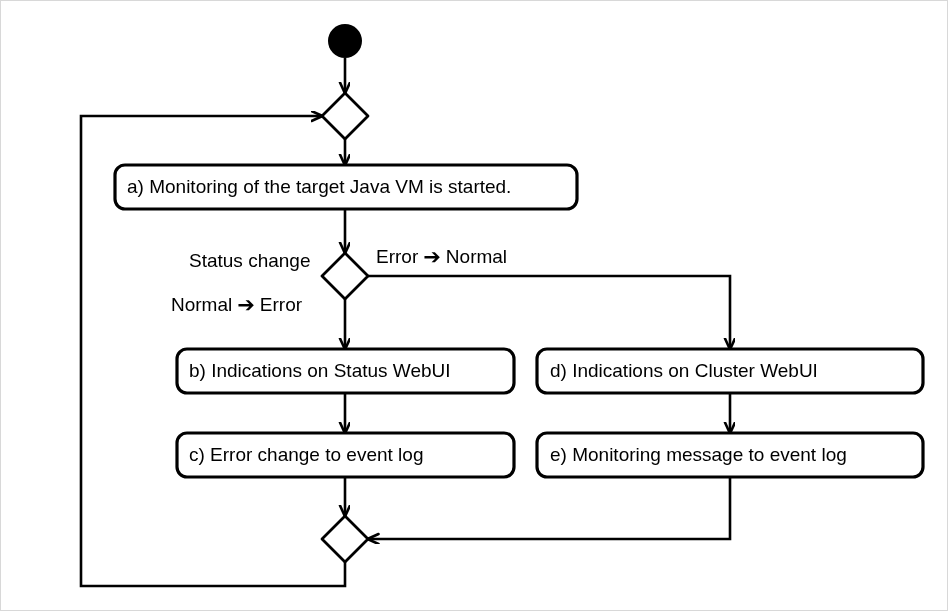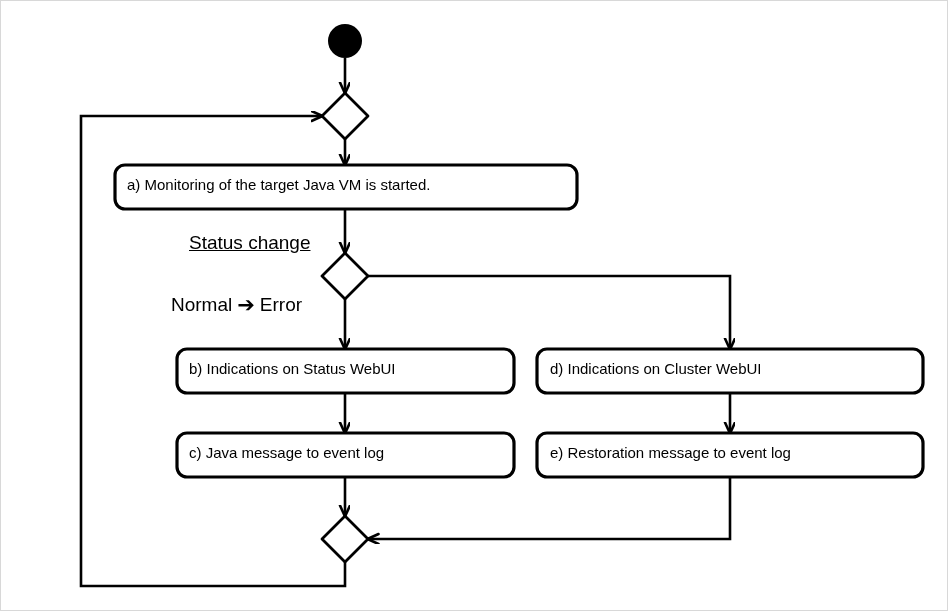--- a/index.html
+++ b/index.html
@@ -22,21 +22,21 @@
   #diagram-svg {
     position: absolute;
     left: 0;
     top: 0;
     width: 948px;
     height: 611px;
   }
   .node-label {
     position: absolute;
     font-family: "Liberation Sans", sans-serif;
-    font-size: 15px;
+    font-size: 19px;
     color: #000000;
     white-space: nowrap;
     line-height: 1;
   }
   .edge-label {
     position: absolute;
     font-family: "Liberation Sans", sans-serif;
     font-size: 19px;
     color: #000000;
     white-space: nowrap;
@@ -100,26 +100,29 @@
 
     <polygon points="344,515 367,538 344,561 321,538" fill="#ffffff" stroke="#000000" stroke-width="2.8" stroke-linejoin="round"></polygon>
 
     <path d="M344,561 L344,585 L80,585 L80,115 L260,115" fill="none" stroke="#000000" stroke-width="2.6" stroke-linejoin="miter"></path>
   </svg>
 
   <div class="node-label" style="left:126px; top:176px;">a) Monitoring of the target Java VM is started.</div>
 
   <div class="node-label" style="left:188px; top:360px;">b) Indications on Status WebUI</div>
 
-  <div class="node-label" style="left:188px; top:444px;">c) Java message to event log</div>
+  <div class="node-label" style="left:188px; top:444px;">c) Error change to event log</div>
 
   <div class="node-label" style="left:549px; top:360px;">d) Indications on Cluster WebUI</div>
 
-  <div class="node-label" style="left:549px; top:444px;">e) Restoration message to event log</div>
+  <div class="node-label" style="left:549px; top:444px;">e) Monitoring message to event log</div>
 
-  <div class="edge-label" style="left:188px; top:232px;text-decoration:underline;">Status change</div>
+  <div class="edge-label" style="left:188px; top:250px;">Status change</div>
 
+  <div class="edge-label" style="left:375px; top:246px;">
+    <span>Error</span><span class="arrow-glyph">➔</span><span>Normal</span>
+  </div>
 
   <div class="edge-label" style="left:170px; top:294px;text-align:center;">
     <span>Normal</span><span class="arrow-glyph">➔</span><span>Error</span>
   </div>
 
 </div>
 
 </body></html>

